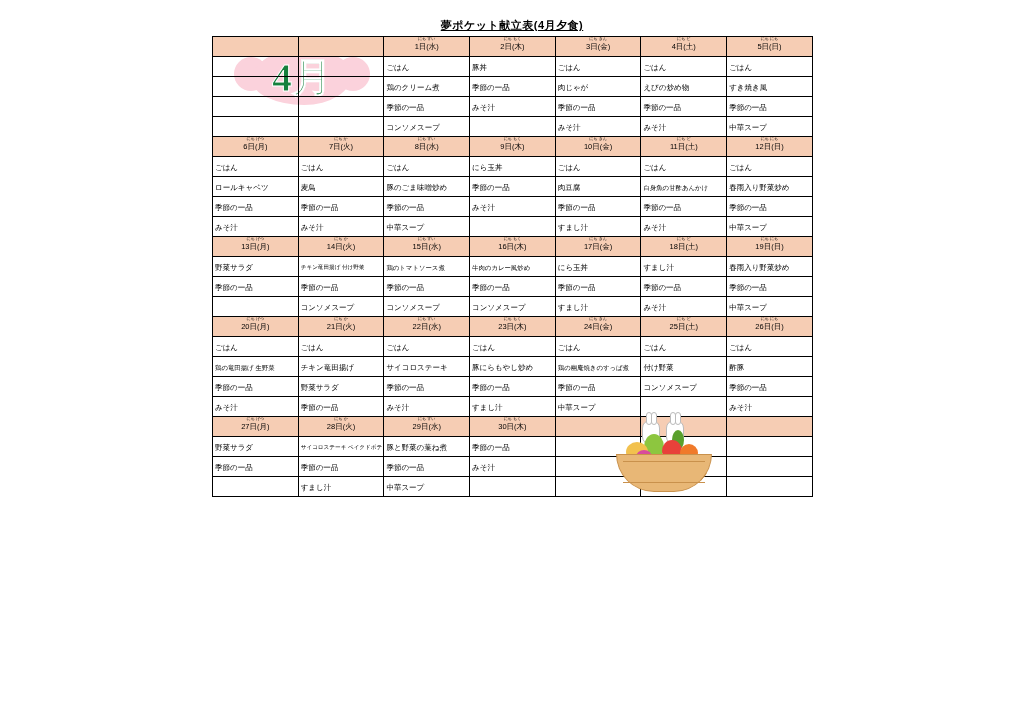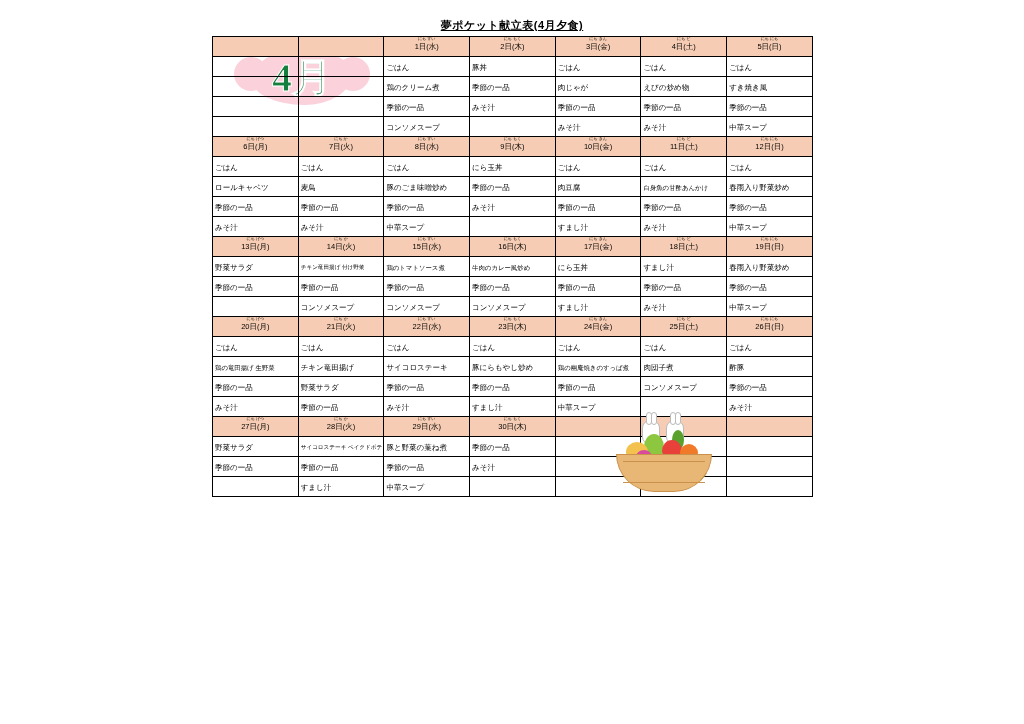--- a/index.html
+++ b/index.html
@@ -447,21 +447,21 @@
           <td>
             <div class="cellrow">サイコロステーキ</div>
           </td>
           <td>
             <div class="cellrow">豚にらもやし炒め</div>
           </td>
           <td>
             <div class="cellrow small">鶏の幽庵焼きのすっぱ煮</div>
           </td>
           <td>
-            <div class="cellrow">肉団子煮</div>
+            <div class="cellrow">付け野菜</div>
           </td>
           <td>
             <div class="cellrow">酢豚</div>
           </td>
         </tr>
         <tr>
           <td>
             <div class="cellrow">季節の一品</div>
           </td>
           <td>

